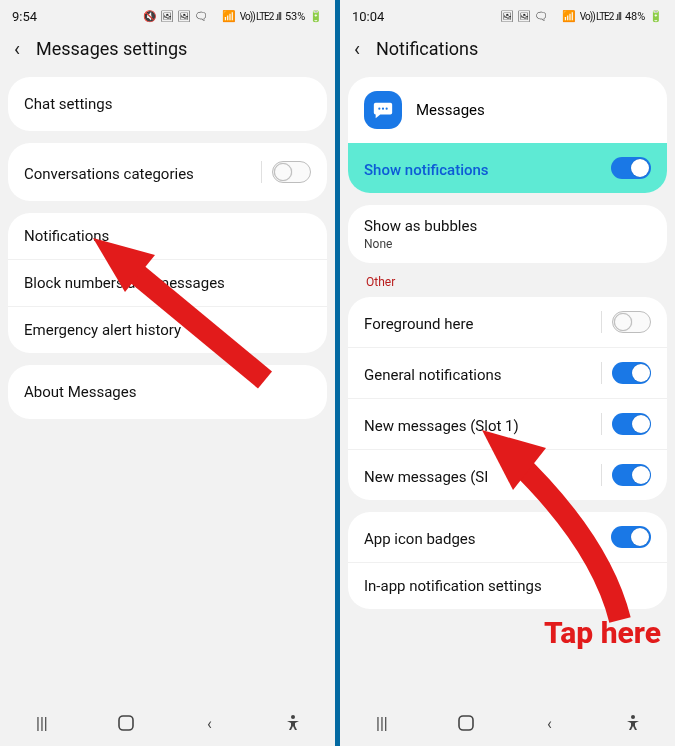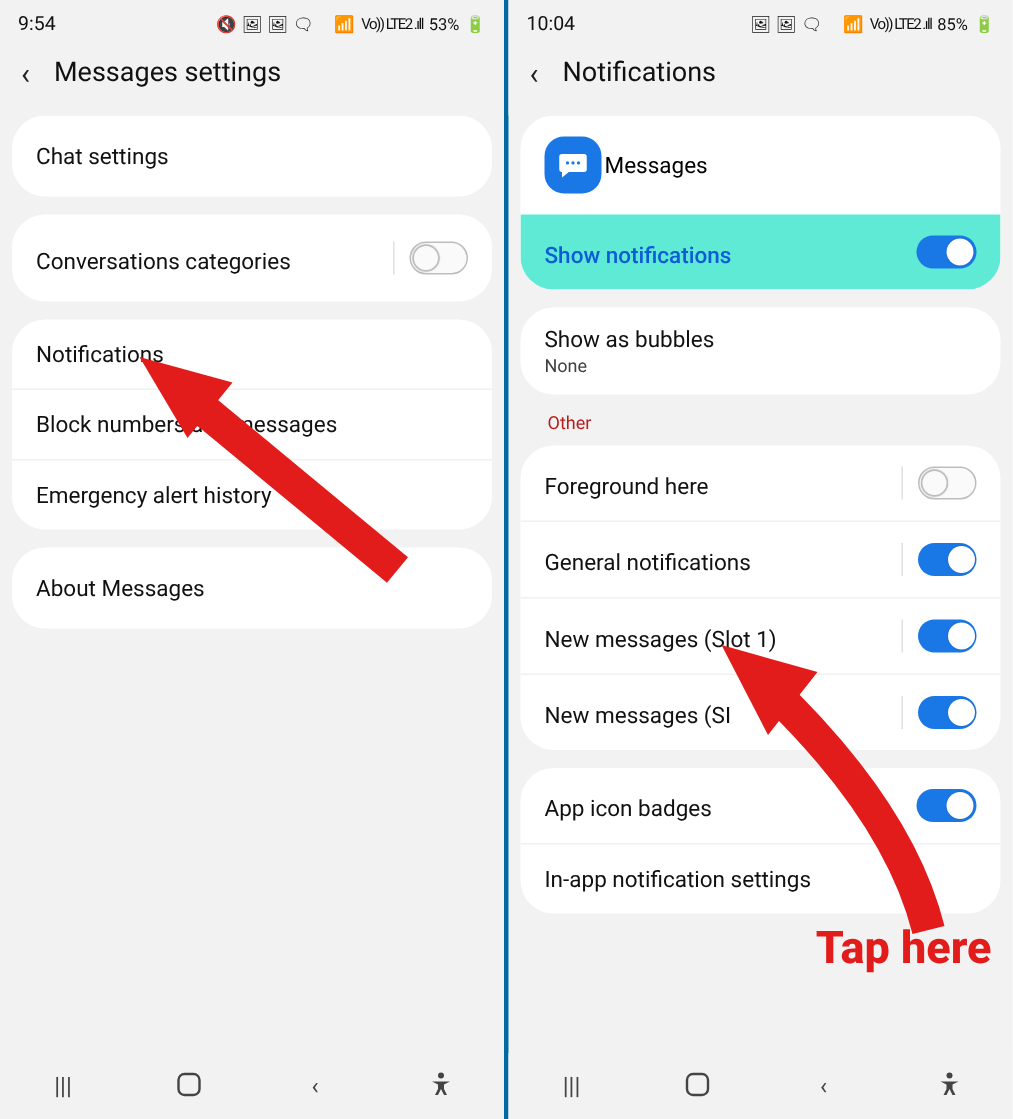--- a/index.html
+++ b/index.html
@@ -10,21 +10,21 @@
     display: flex;
     position: relative;
   }
   .phone {
     flex: 1;
     background: #f2f2f2;
     display: flex;
     flex-direction: column;
     position: relative;
   }
-  .phone + .phone { border-left: 3px solid #0369a1; }
+  .phone + .phone { border-left: 5px solid #0369a1; }
   .statusbar {
     height: 28px;
     padding: 4px 12px 0 12px;
     display: flex;
     justify-content: space-between;
     align-items: center;
     font-size: 13px;
     color: #111;
     background: #f2f2f2;
   }
@@ -76,21 +76,21 @@
   }
   .toggle.off-pill::after {
     content:""; position:absolute; width:16px; height:16px; border-radius:50%;
     border:1.5px solid #bdbdbd; top:1px; left:1px; background:#fafafa;
   }
   .divider-on {
     width:50px; display:flex; align-items:center; gap:10px;
   }
   .divider-on::before { content:""; display:block; width:1px; height:22px; background:#e0e0e0; }
   .app-header {
-    display:flex; align-items:center; gap:2px;
+    display:flex; align-items:center; gap:14px;
     padding: 14px 16px;
   }
   .app-icon {
     width:38px; height:38px; border-radius:13px; background:#1a78e6;
     display:flex; align-items:center; justify-content:center;
   }
   .app-icon svg { width:22px; height:22px; fill:#fff; }
   .section-label {
     font-size:12px; color:#b91c1c; padding: 0 18px 8px 18px;
   }
@@ -196,21 +196,21 @@
     <span>10:04</span>
     <span class="right">
       <span class="icons">
         <span>🖼</span>
           <span>🖼</span>
           <span>🗨</span>
       </span>
       <span style="width:6px;"></span>
       <span>📶</span>
       <span class="sig-icon">Vo)) LTE2 .ıll</span>
-      <span>85%</span>
+      <span>48%</span>
       <span>🔋</span>
     </span>
   </div>
   <div class="titlebar">
     <span class="chev">‹</span>
     <span class="title">Notifications</span>
   </div>
   <div class="content">
     <div class="card" style="margin-bottom:12px;">
       <div class="app-header">

